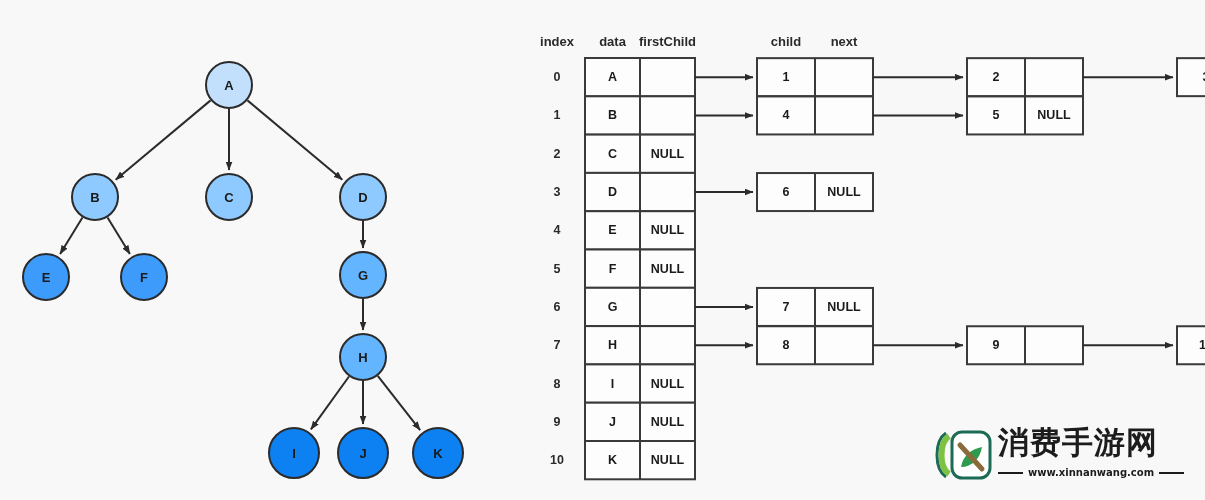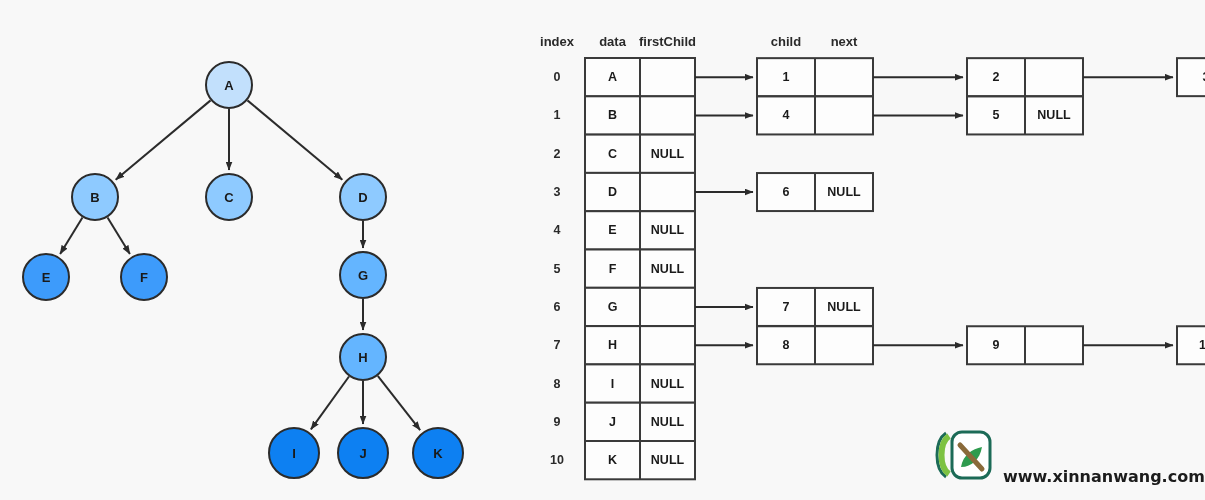--- a/index.html
+++ b/index.html
@@ -113,21 +113,21 @@
     align-items: center;
     gap: 5px;
   }
   #wm-url-row .rule {
     flex: 1 1 auto;
     height: 2px;
     background: #1c1c1c;
   }
   #wm-url {
     font-family: "DejaVu Sans", sans-serif;
-    font-size: 16px;
+    font-size: 10px;
     font-weight: bold;
     color: #1c1c1c;
     white-space: nowrap;
   }
 </style>
 </head>
 <body>
 
 <div id="diagram-root">
 
@@ -281,20 +281,21 @@
   </svg>
 
   <div id="watermark">
     <svg id="wm-logo" viewBox="0 0 62 56">
       <path d="M16,6 C4,14 4,42 16,50" fill="none" stroke="#1c6b57" stroke-width="3"></path>
       <path d="M19,9 C9,16 9,40 19,47" fill="none" stroke="#7dc242" stroke-width="6"></path>
       <rect x="22" y="5" width="38" height="46" rx="10" ry="10" fill="#ffffff" stroke="#1c6b57" stroke-width="3"></rect>
       <path d="M31,40 C33,28 42,22 52,20 C50,32 42,40 31,40 Z" fill="#2e9b4e"></path>
       <path d="M30,18 L52,42" stroke="#8a6a3a" stroke-width="5" stroke-linecap="round"></path>
     </svg>
+    <div id="wm-text">消费手游网</div>
     <div id="wm-url-row">
       <span class="rule"></span>
       <span id="wm-url">www.xinnanwang.com</span>
       <span class="rule"></span>
     </div>
   </div>
 
 </div>
 
 </body></html>

